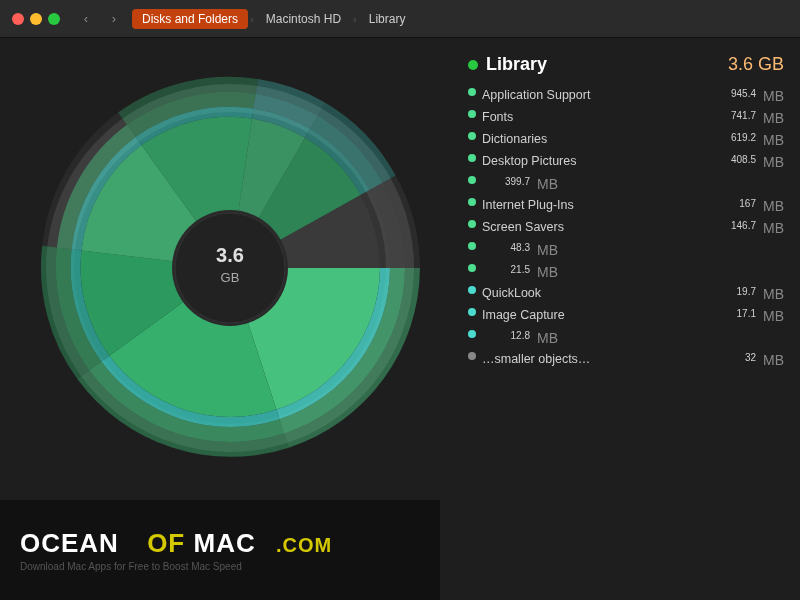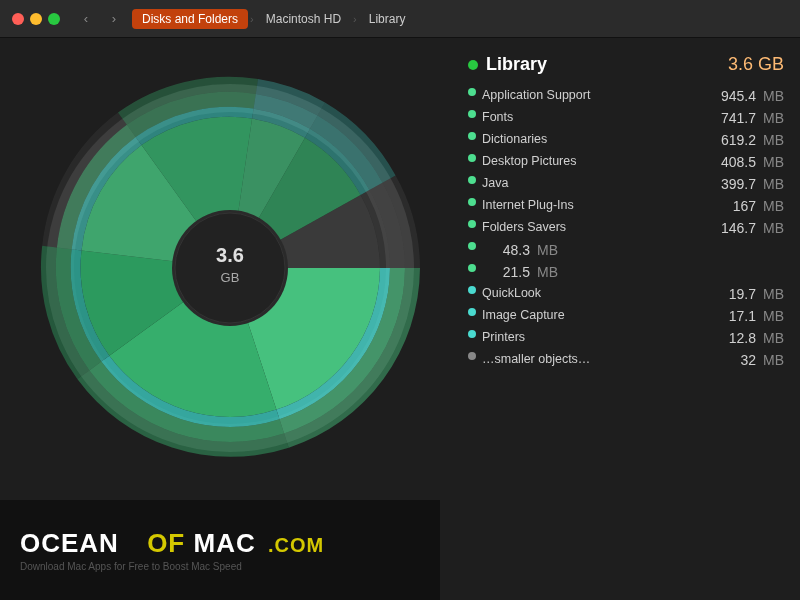--- a/index.html
+++ b/index.html
@@ -142,21 +142,21 @@
       flex-shrink: 0;
     }
 
     .data-name {
       flex: 1;
       font-size: 12.5px;
       color: #d0d0d0;
     }
 
     .data-value {
-      font-size: 14px;
+      font-size: 10px;
       color: #d0d0d0;
       text-align: right;
       min-width: 48px;
     }
 
     .data-unit {
       font-size: 14px;
       color: #888;
       min-width: 22px;
       text-align: right;
@@ -185,21 +185,21 @@
 
     .watermark-logo span.of {
       color: #d4c800;
       margin-left: 20px;
     }
 
     .watermark-domain {
       font-size: 20px;
       font-weight: 700;
       color: #d4c800;
-      margin-left: 4px;
+      margin-left: 12px;
     }
 
     .watermark-sub {
       font-size: 10px;
       color: #555;
       margin-top: 2px;
     }
 
     
     .chart-svg {
@@ -314,33 +314,32 @@
           <span class="data-unit" data-name="item-unit">MB</span>
         </div>
         <div class="data-row" data-name="list-item">
           <span class="data-dot" data-name="item-dot" style="background: rgb(77, 222, 143);"></span>
           <span class="data-name" data-name="item-name">Desktop Pictures</span>
           <span class="data-value" data-name="item-value">408.5</span>
           <span class="data-unit" data-name="item-unit">MB</span>
         </div>
         <div class="data-row" data-name="list-item">
           <span class="data-dot" data-name="item-dot" style="background: rgb(77, 222, 143);"></span>
-          <span class="data-name" data-name="item-name">Java</span>
           <span class="data-value" data-name="item-value">399.7</span>
           <span class="data-unit" data-name="item-unit">MB</span>
         </div>
         <div class="data-row" data-name="list-item">
           <span class="data-dot" data-name="item-dot" style="background: rgb(77, 222, 143);"></span>
           <span class="data-name" data-name="item-name">Internet Plug-Ins</span>
           <span class="data-value" data-name="item-value">167</span>
           <span class="data-unit" data-name="item-unit">MB</span>
         </div>
         <div class="data-row" data-name="list-item">
           <span class="data-dot" data-name="item-dot" style="background: rgb(77, 222, 143);"></span>
-          <span class="data-name" data-name="item-name">Folders Savers</span>
+          <span class="data-name" data-name="item-name">Screen Savers</span>
           <span class="data-value" data-name="item-value">146.7</span>
           <span class="data-unit" data-name="item-unit">MB</span>
         </div>
         <div class="data-row" data-name="list-item">
           <span class="data-dot" data-name="item-dot" style="background: rgb(77, 222, 143);"></span>
           <span class="data-value" data-name="item-value">48.3</span>
           <span class="data-unit" data-name="item-unit">MB</span>
         </div>
         <div class="data-row" data-name="list-item">
           <span class="data-dot" data-name="item-dot" style="background: rgb(77, 222, 143);"></span>
@@ -354,21 +353,20 @@
           <span class="data-unit" data-name="item-unit">MB</span>
         </div>
         <div class="data-row" data-name="list-item">
           <span class="data-dot" data-name="item-dot" style="background: rgb(74, 218, 207);"></span>
           <span class="data-name" data-name="item-name">Image Capture</span>
           <span class="data-value" data-name="item-value">17.1</span>
           <span class="data-unit" data-name="item-unit">MB</span>
         </div>
         <div class="data-row" data-name="list-item">
           <span class="data-dot" data-name="item-dot" style="background: rgb(74, 218, 207);"></span>
-          <span class="data-name" data-name="item-name">Printers</span>
           <span class="data-value" data-name="item-value">12.8</span>
           <span class="data-unit" data-name="item-unit">MB</span>
         </div>
         <div class="data-row" data-name="list-item">
           <span class="data-dot" data-name="item-dot" style="background: rgb(136, 136, 136);"></span>
           <span class="data-name" data-name="item-name">…smaller objects…</span>
           <span class="data-value" data-name="item-value">32</span>
           <span class="data-unit" data-name="item-unit">MB</span>
         </div>
       </div>

